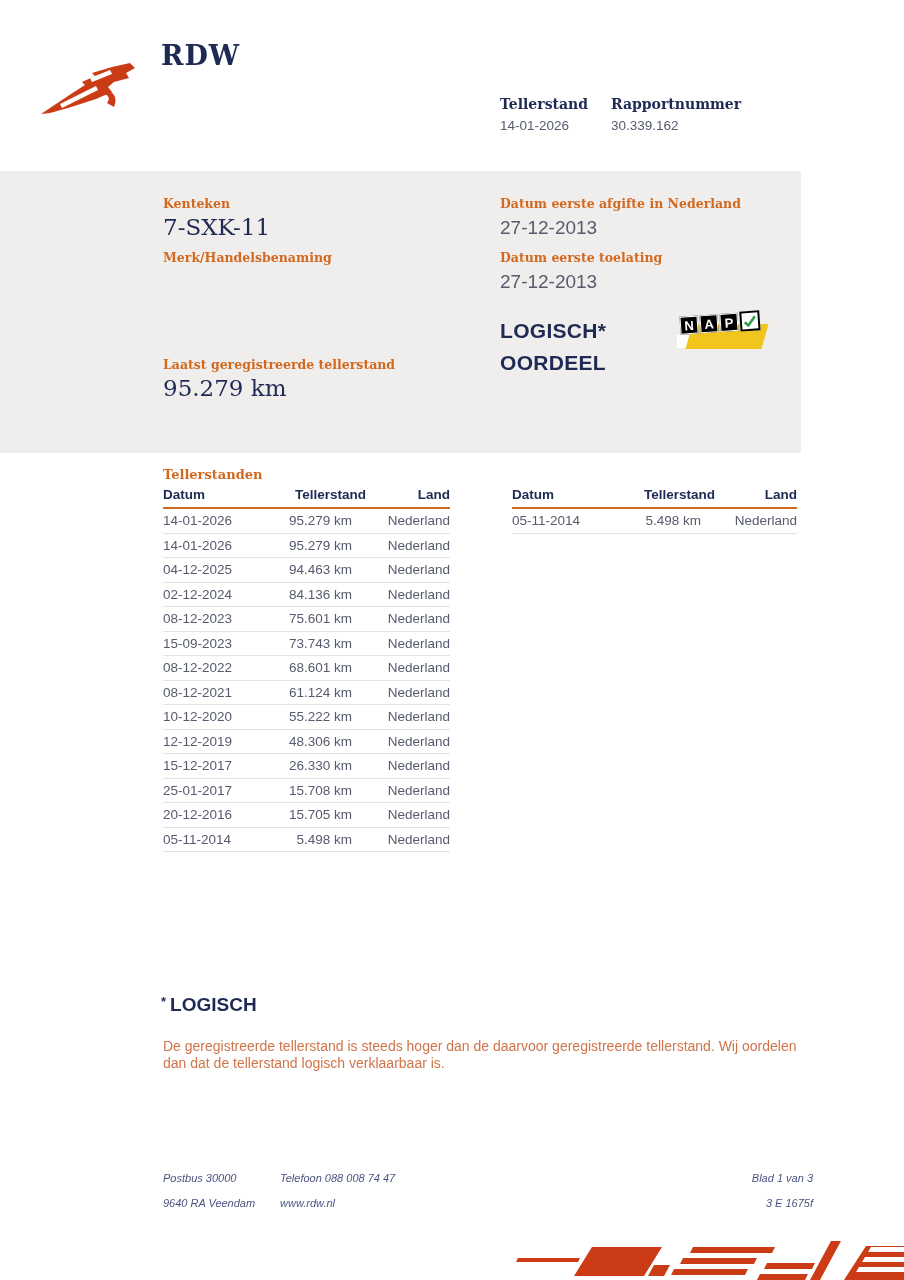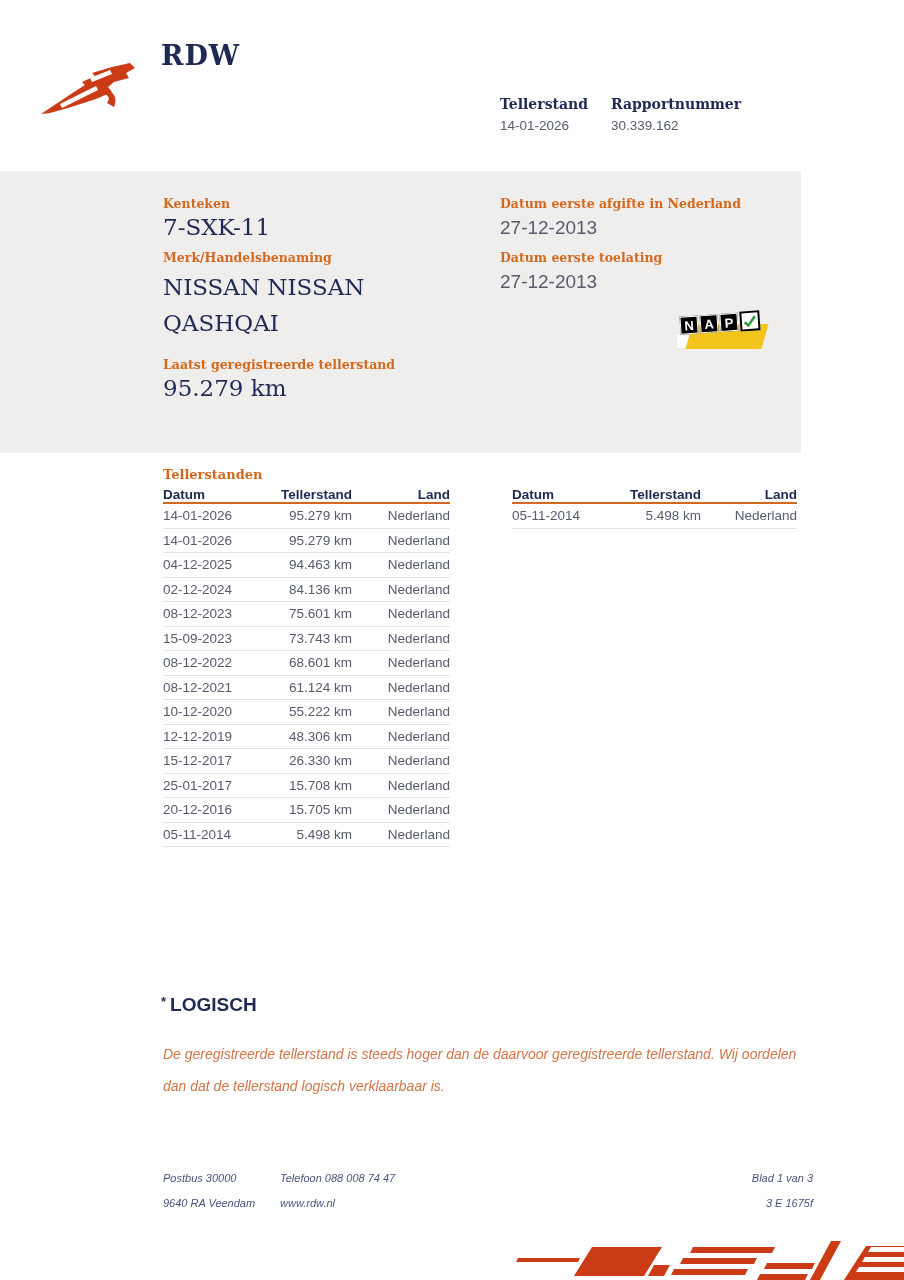--- a/index.html
+++ b/index.html
@@ -45,31 +45,31 @@
             display:flex;align-items:center;justify-content:center;border:1px solid #fff;}
   .nap-check{width:20px;height:20px;background:#fff;border:2px solid #000;margin-top:-1px;
              display:flex;align-items:center;justify-content:center;}
 
   
   .tbl-heading{position:absolute;left:163px;top:467px;font-size:13px;font-weight:700;
                color:var(--orange);font-family:"DejaVu Serif","Liberation Serif",serif;}
   .table{position:absolute;top:487px;width:287px;font-size:13.5px;color:var(--text_gray);}
   .table.left{left:163px;} .table.right{left:512px;width:285px;}
   .thead{display:grid;grid-template-columns:95px 94px 1fr;font-weight:700;color:var(--navy);
-         border-bottom:2px solid var(--orange);}
+         padding-bottom:5px;border-bottom:2px solid var(--orange);gap:14px;}
   .trow{display:grid;grid-template-columns:95px 94px 1fr;height:24.5px;align-items:center;
         border-bottom:1px solid var(--divider);}
   .thead span:nth-child(2),.trow span:nth-child(2),
   .thead span:nth-child(3),.trow span:nth-child(3){text-align:right;}
 
   
   .fn-title{position:absolute;left:161px;top:994px;font-size:19px;font-weight:700;color:var(--navy);}
   .fn-star{font-size:13px;position:relative;top:-5px;margin-right:4px;}
-  .fn-text{position:absolute;left:163px;top:1038px;width:660px;font-size:14px;line-height:32px;
-           color:var(--orange_soft);font-style:italic;}
+  .fn-text{position:absolute;left:163px;top:1038px;width:660px;font-size:14px;line-height:17px;
+           color:var(--orange_soft);}
 
   
   .foot{position:absolute;font-size:11px;color:var(--footer_blue);font-style:italic;}
   .foot.r{text-align:right;right:91px;}
 
   .stripes{position:absolute;right:0;bottom:0;width:390px;height:46px;}
 </style>
 </head>
 <body>
 
@@ -85,29 +85,32 @@
 
   <div class="hdr-label serif" style="left:500px">Tellerstand</div>
   <div class="hdr-label serif" style="left:611px">Rapportnummer</div>
   <div class="hdr-value" style="left:500px">14-01-2026</div>
   <div class="hdr-value" style="left:611px">30.339.162</div>
 
   <div class="panel">
     <div class="lbl" style="left:163px;top:25px">Kenteken</div>
     <div class="big-val" style="left:163px;top:43px">7-SXK-11</div>
     <div class="lbl" style="left:163px;top:79px">Merk/Handelsbenaming</div>
-    <div class="big-val" style="left:163px;top:98px;width:290px;line-height:36px">NISSAN NISSAN QASHQAI</div>
     <div class="lbl" style="left:163px;top:186px">Laatst geregistreerde tellerstand</div>
     <div class="big-val" style="left:163px;top:204px">95.279 km</div>
 
     <div class="lbl" style="left:500px;top:25px">Datum eerste afgifte in Nederland</div>
     <div class="sm-val" style="left:500px;top:46px">27-12-2013</div>
     <div class="lbl" style="left:500px;top:79px">Datum eerste toelating</div>
     <div class="sm-val" style="left:500px;top:100px">27-12-2013</div>
 
+    <div class="oordeel">
+      <div>LOGISCH*</div>
+      <div>OORDEEL</div>
+    </div>
 
     <div class="nap">
       <div class="nap-corner"></div>
       <div class="nap-yellow"></div>
       <div class="nap-tiles">
         <span class="nap-tile">N</span>
         <span class="nap-tile">A</span>
         <span class="nap-tile">P</span>
         <span class="nap-check">
           <svg width="14" height="14" viewBox="0 0 16 16">

